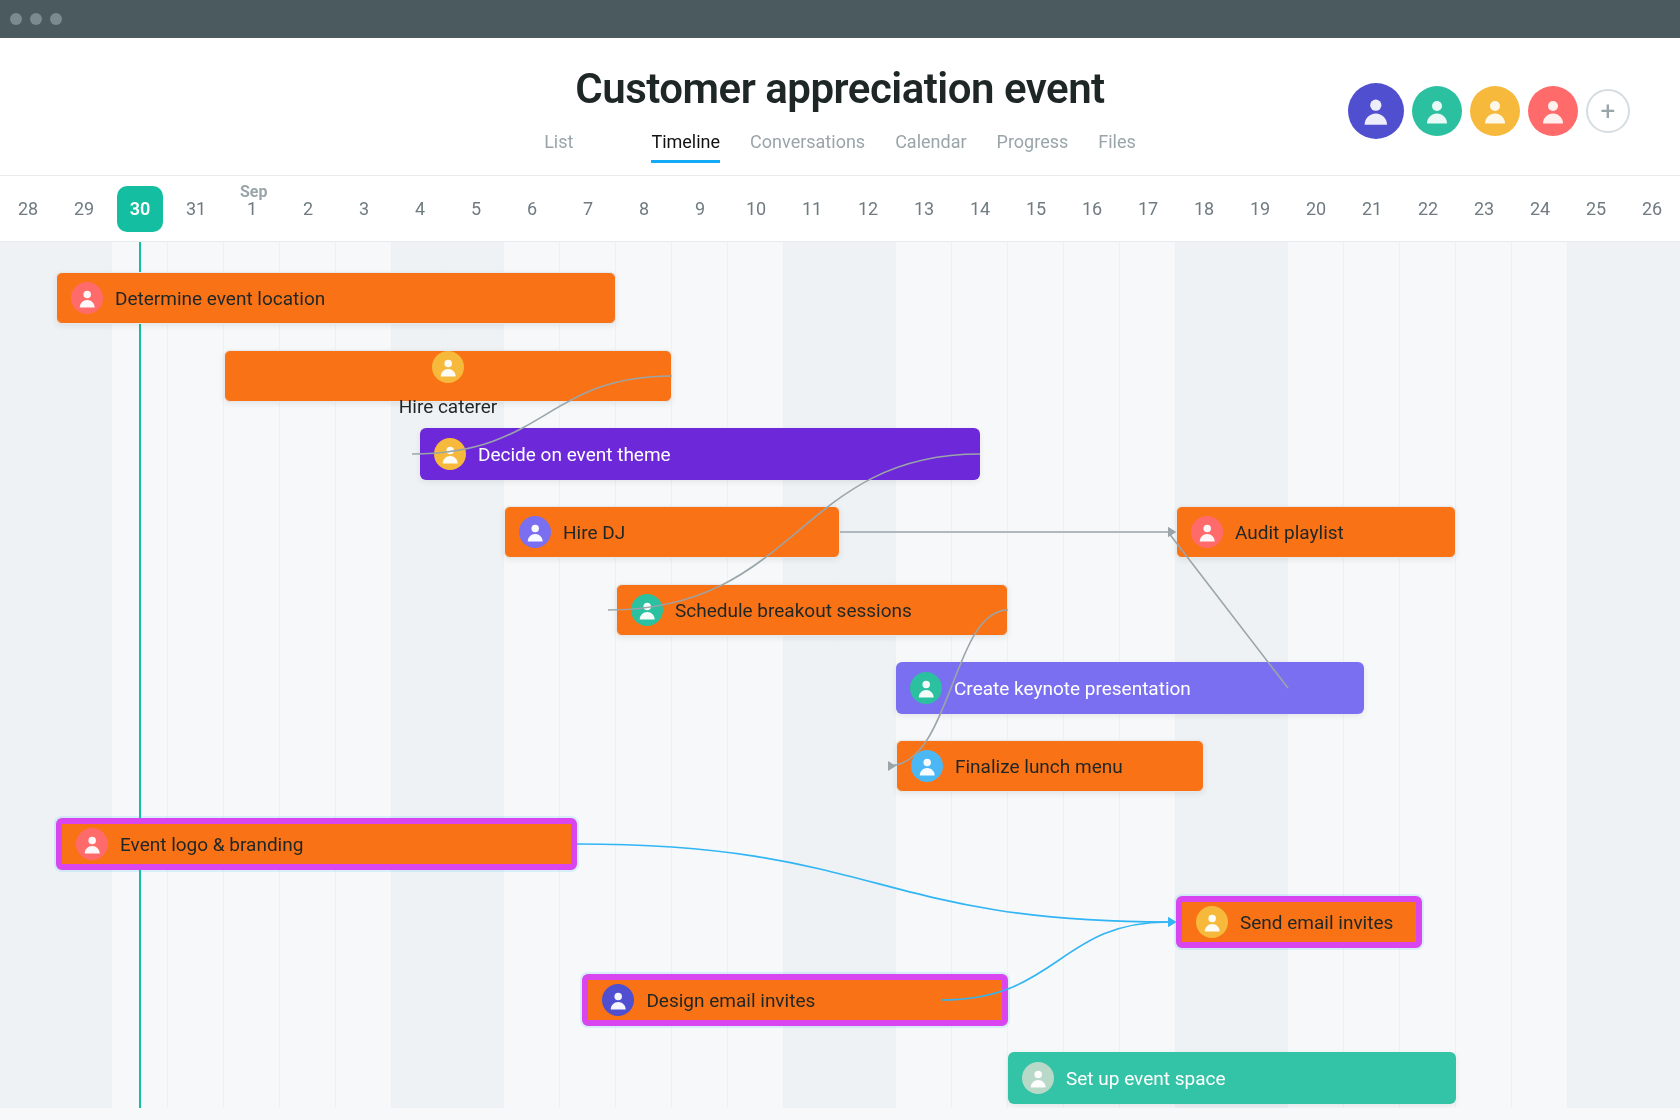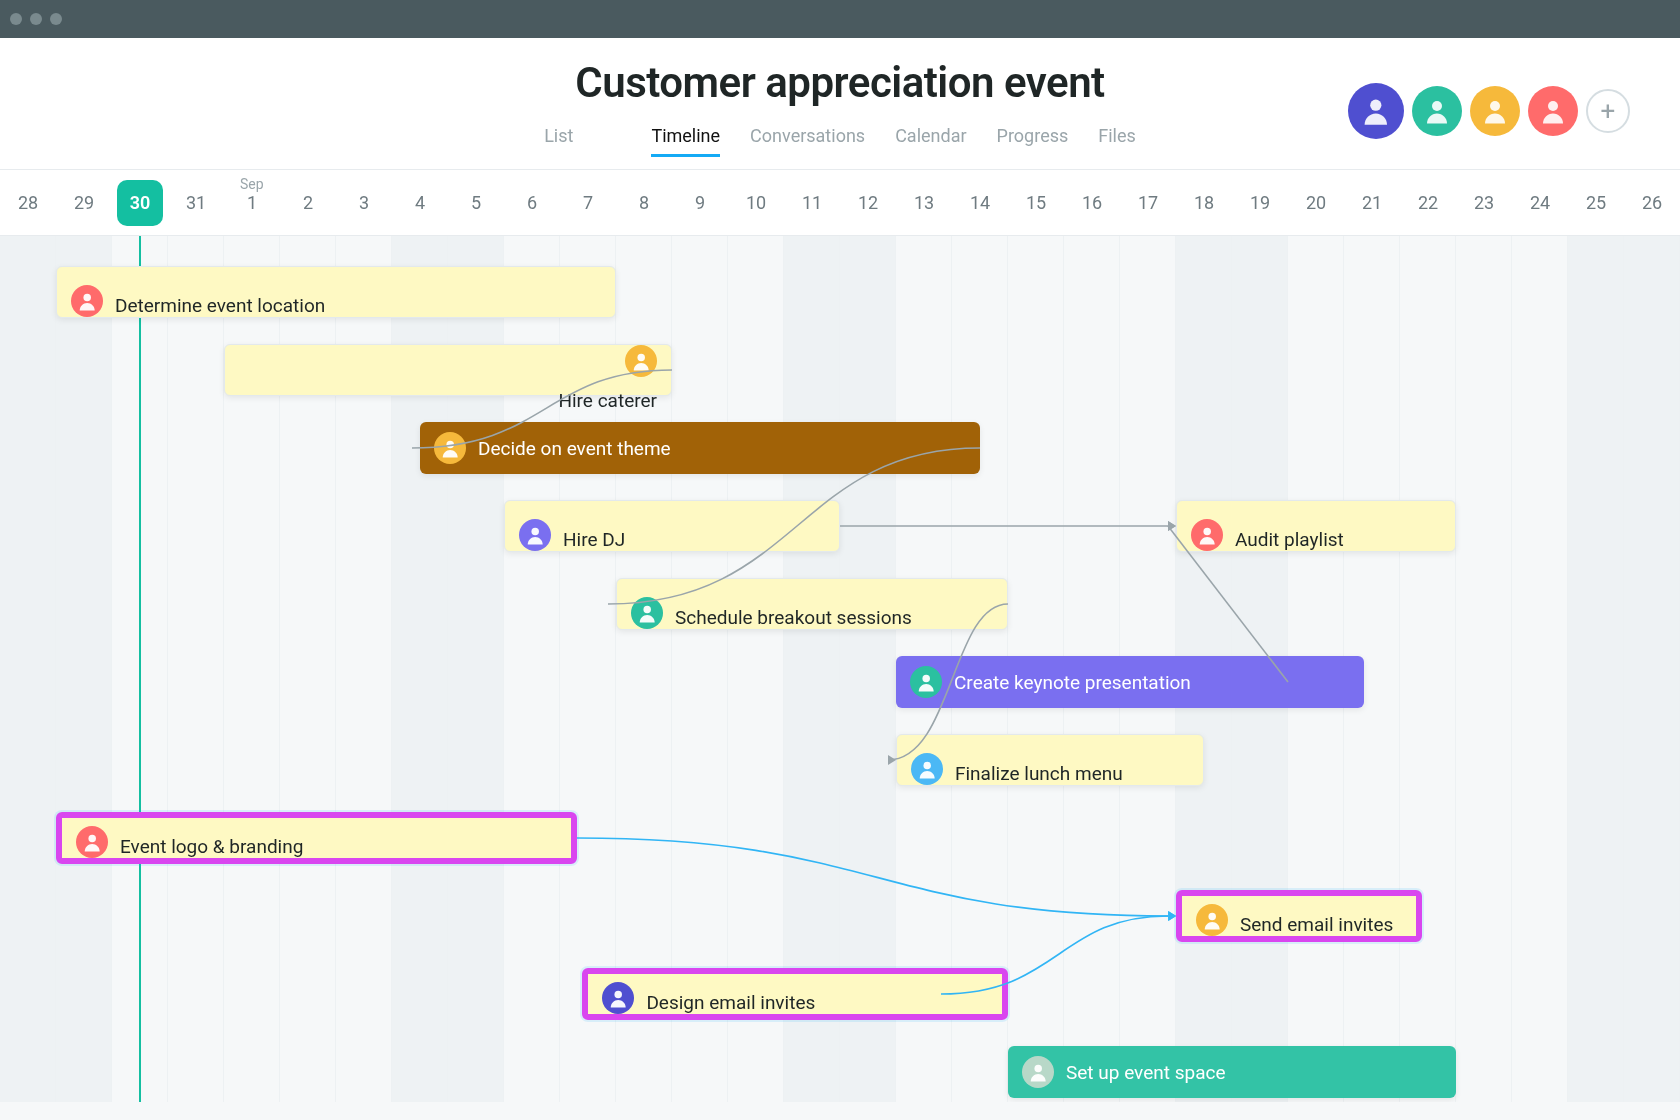--- a/index.html
+++ b/index.html
@@ -1,40 +1,40 @@
 <!DOCTYPE html>
 <html><head>
 <meta charset="utf-8">
 <style>
   * { box-sizing: border-box; margin: 0; padding: 0; }
   html, body { width: 1680px; height: 1120px; font-family: -apple-system, BlinkMacSystemFont, "Segoe UI", Roboto, Helvetica, Arial, sans-serif; background: #f6f8f9; }
   .window-chrome { height: 38px; background: #4a5a5f; display:flex; align-items:center; padding-left:10px; gap:8px; }
   .traffic-dot { width:12px; height:12px; border-radius:50%; background:#7a8a8e; }
-  .header { background:#fff; padding-top:20px; position:relative; border-bottom:1px solid #e7ebee; }
+  .header { background:#fff; padding-top:26px; position:relative; border-bottom:1px solid #e7ebee; }
   .title { text-align:center; font-size:42px; font-weight:600; color:#1f2626; letter-spacing:-0.5px; }
   .tabs { display:flex; justify-content:center; gap:30px; margin-top:18px; padding-bottom:12px; }
   .tab { font-size:18px; color:#9aa5aa; cursor:pointer; padding-bottom:8px; }
   .tab.active { color:#111; border-bottom:3px solid #14aaf5;margin-left:48px; }
   .avatars { position:absolute; right:50px; top:45px; display:flex; align-items:center; gap:8px; }
   .hav { width:50px; height:50px; border-radius:50%; display:flex; align-items:center; justify-content:center; font-size:22px; }
   .hav-big { width:56px; height:56px; }
   .add-btn { width:44px; height:44px; border-radius:50%; border:2px solid #d5dde1; display:flex; align-items:center; justify-content:center; color:#9aa5aa; font-size:26px; background:#fff; }
   .calendar-strip { background:#fff; border-bottom:1px solid #e7ebee; position:relative; height:66px; }
-  .month-label { position:absolute; top:6px; font-size:14px; color:#9aa5aa; }
+  .month-label { position:absolute; top:6px; font-size:16px; color:#9aa5aa;font-weight:bold; }
   .days { display:flex; height:100%; }
   .day { flex:1; display:flex; align-items:center; justify-content:center; font-size:18px; color:#6f7b81; position:relative; }
   .day.today .bubble { background:#14bfa1; color:#fff; width:46px; height:46px; border-radius:10px; display:flex; align-items:center; justify-content:center; font-weight:600; }
   .timeline-area { position:relative; height: calc(1120px - 38px - 150px - 66px); overflow:hidden; }
   .gridlines { position:absolute; inset:0; display:flex; }
   .gridcol { flex:1; border-right:1px solid #edf1f3; }
   .gridcol.shaded { background:#eef2f4; }
   .today-line { position:absolute; top:0; bottom:0; width:2px; background:#14bfa1; }
   .task { position:absolute; height:52px; border-radius:6px; display:flex; align-items:center; padding:0 14px; gap:12px; font-size:19px; box-shadow:0 2px 6px rgba(0,0,0,0.08); cursor:pointer; }
-  .task.white { background:#fef9c3; border:1px solid #e3e9ec; color:#1f2626;align-items:flex-end; }
-  .task.blue  { background:#a16207; color:#fff; border:none; }
+  .task.white { background:#f97316; border:1px solid #e3e9ec; color:#1f2626; }
+  .task.blue  { background:#6d28d9; color:#fff; border:none; }
   .task.purple{ background:#7a6ff0; color:#fff; border:none; }
   .task.teal  { background:#33c3a6; color:#fff; border:none; }
   .task.selected { border:6px solid #d946ef; box-shadow:0 0 0 2px rgba(49,181,245,0.15); }
   .tav { width:32px; height:32px; border-radius:50%; flex-shrink:0; display:flex; align-items:center; justify-content:center; font-size:16px; }
   svg.connector { position:absolute; pointer-events:none; overflow:visible; }
 </style>
 </head>
 <body>
 
 <div class="window-chrome">

